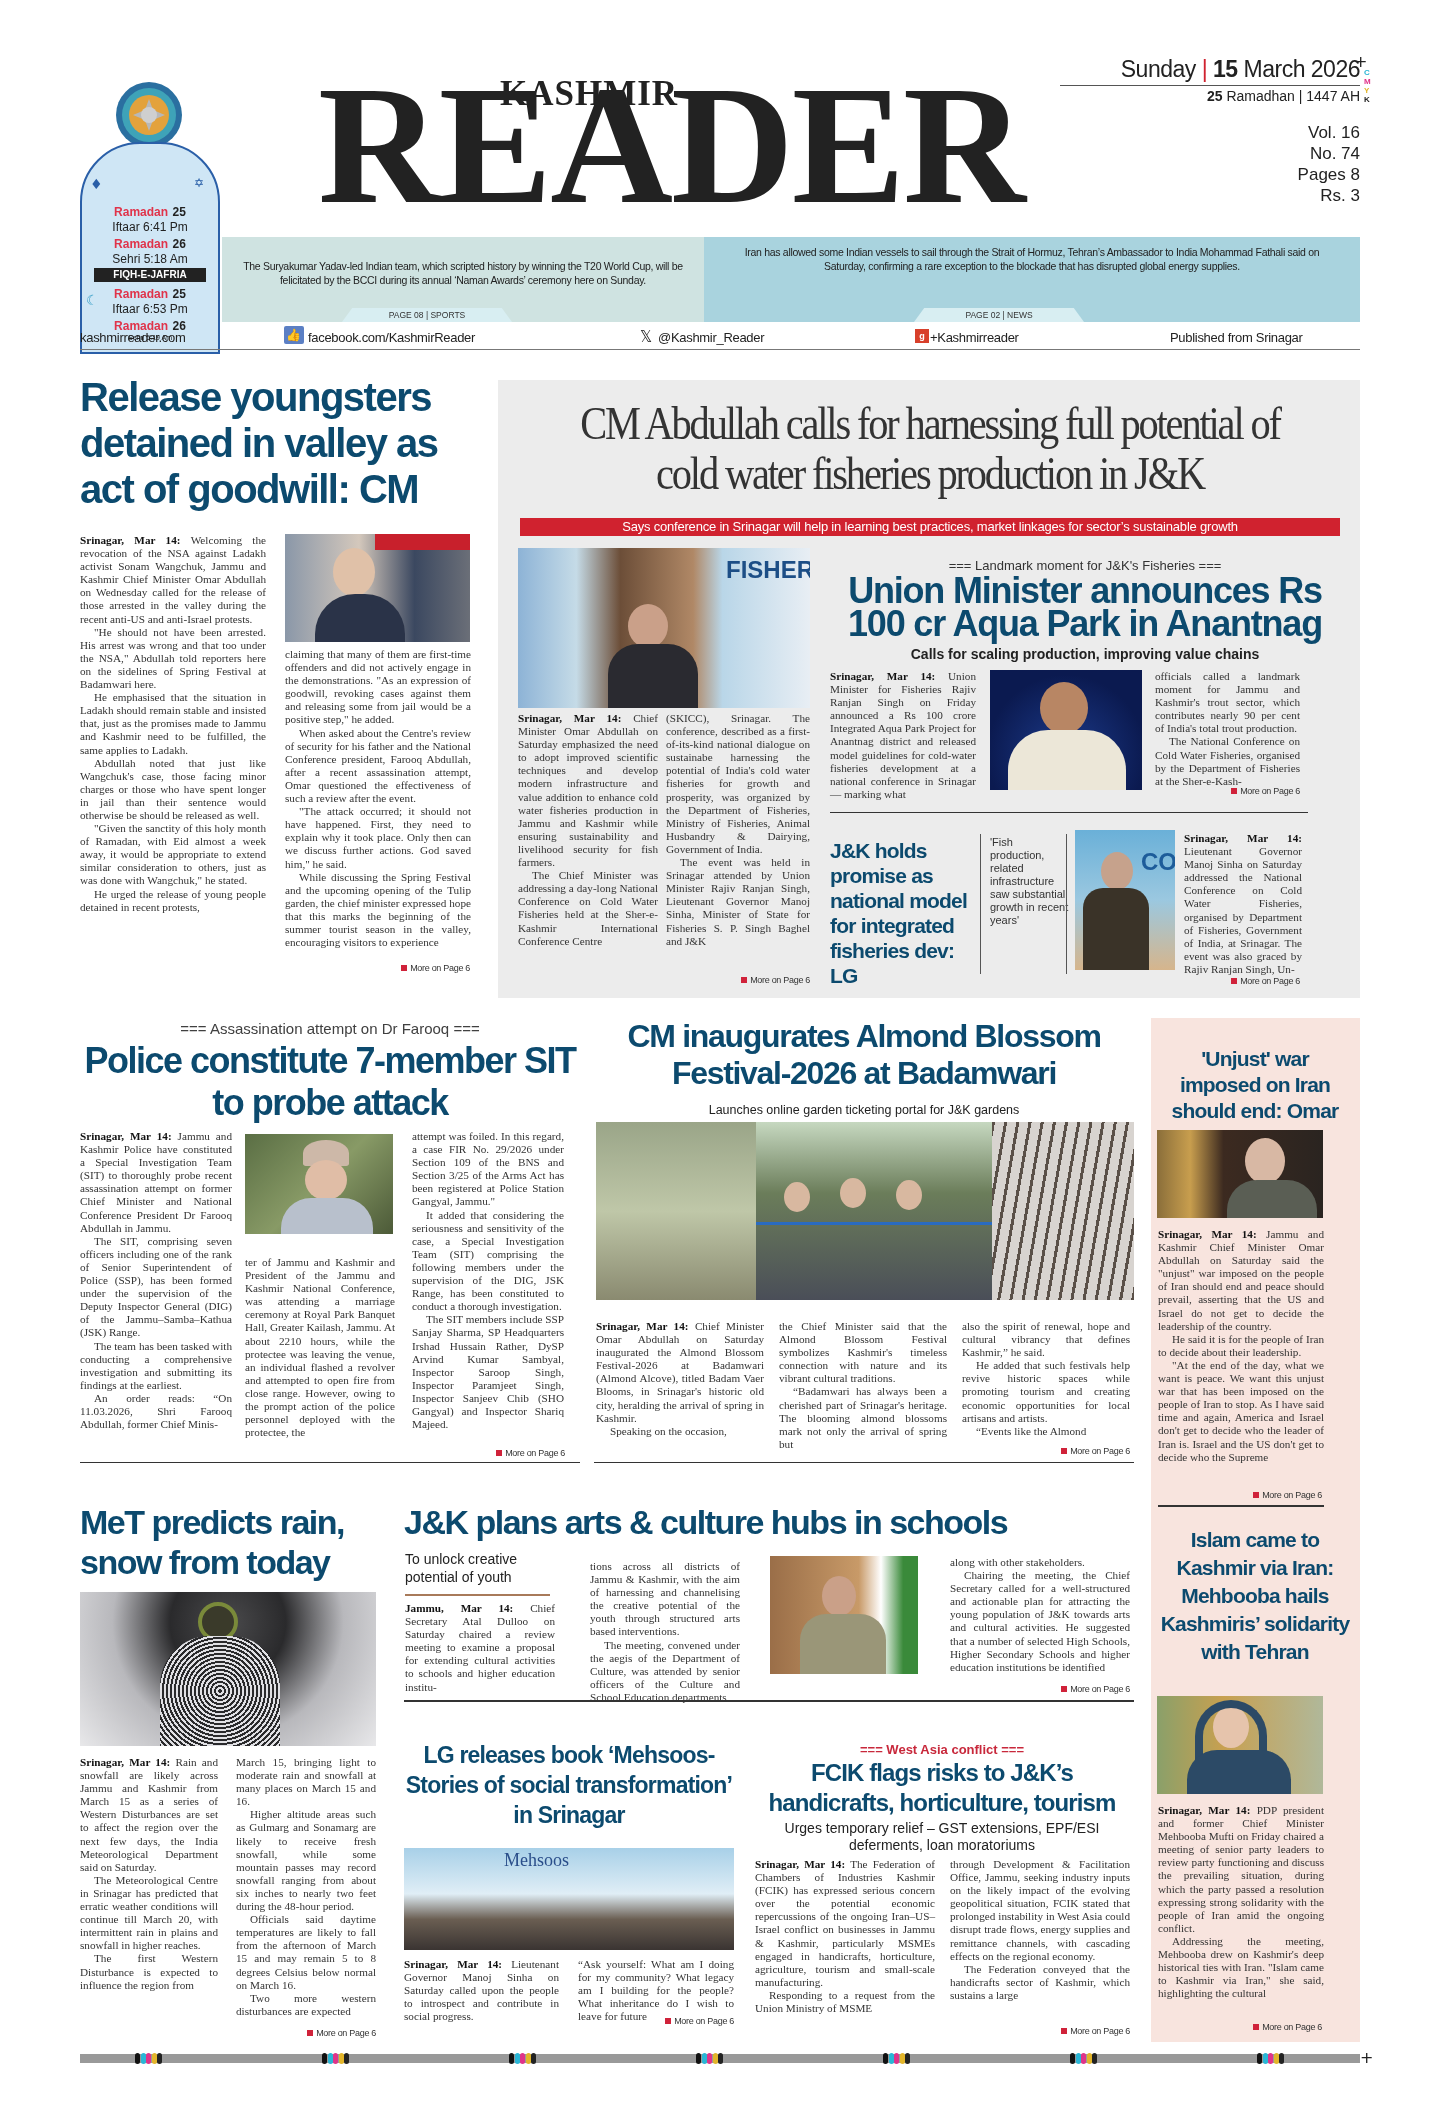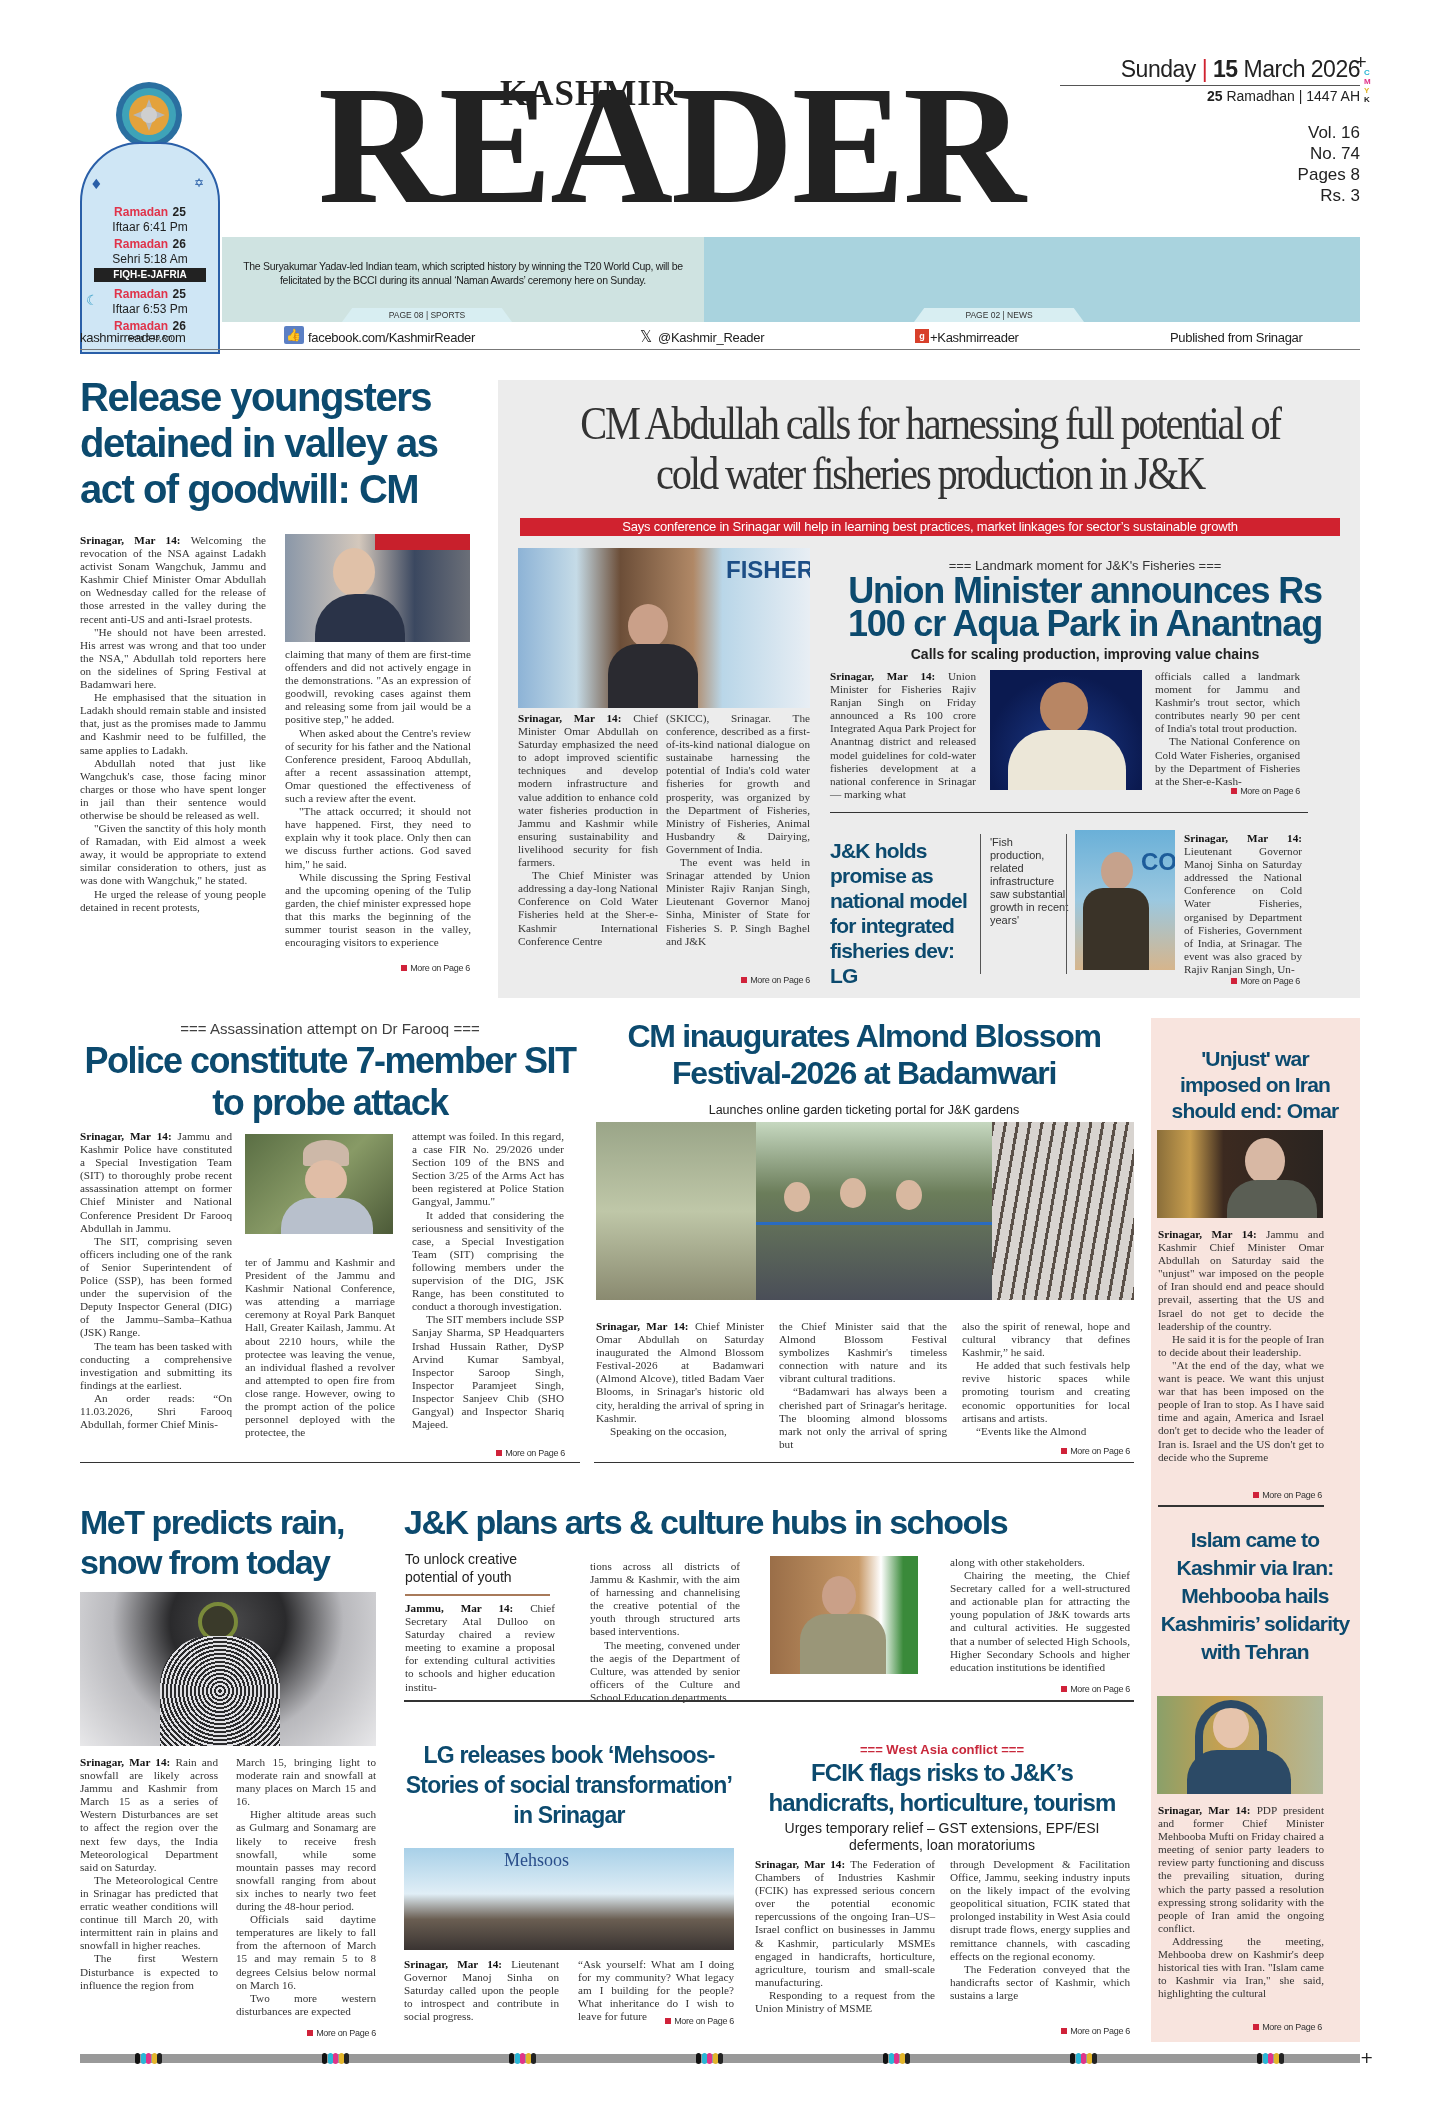--- a/index.html
+++ b/index.html
@@ -102,20 +102,21 @@
   <div>No. 74</div>
   <div>Pages 8</div>
   <div>Rs. 3</div>
 </div>
 
 <div class="abs teaser-l" style="left:222px;top:237px;width:482px;height:85px;">
   <div class="teaser-text" style="padding:22px 20px 0;">The Suryakumar Yadav-led Indian team, which scripted history by winning the T20 World Cup, will be felicitated by the BCCI during its annual ‘Naman Awards’ ceremony here on Sunday.</div>
   <div class="abs tab" style="left:120px;bottom:0;width:170px;">PAGE 08 | SPORTS</div>
 </div>
 <div class="abs teaser-r" style="left:704px;top:237px;width:656px;height:85px;">
+  <div class="teaser-text" style="padding:8px 40px 0;">Iran has allowed some Indian vessels to sail through the Strait of Hormuz, Tehran’s Ambassador to India Mohammad Fathali said on Saturday, confirming a rare exception to the   blockade that has disrupted global energy supplies.</div>
   <div class="abs tab" style="left:210px;bottom:0;width:170px;">PAGE 02 | NEWS</div>
 </div>
 
 <div class="abs" style="left:80px;top:326px;width:1280px;height:24px;border-bottom:1px solid #777;">
   <span class="abs social" style="left:0;top:4px;">kashmirreader.com</span>
   <span class="abs" style="left:204px;top:0;width:20px;height:18px;background:#5b7fc4;border-radius:2px;color:#fff;font-size:12px;text-align:center;line-height:18px;">👍</span>
   <span class="abs social" style="left:228px;top:4px;">facebook.com/KashmirReader</span>
   <span class="abs" style="left:560px;top:2px;font-family:'DejaVu Sans',sans-serif;font-size:15px;">𝕏</span>
   <span class="abs social" style="left:578px;top:4px;">@Kashmir_Reader</span>
   <span class="abs" style="left:835px;top:3px;width:14px;height:14px;background:#d8402b;color:#fff;font-size:9px;text-align:center;line-height:14px;font-family:'Liberation Sans',sans-serif;font-weight:bold;">g</span>

